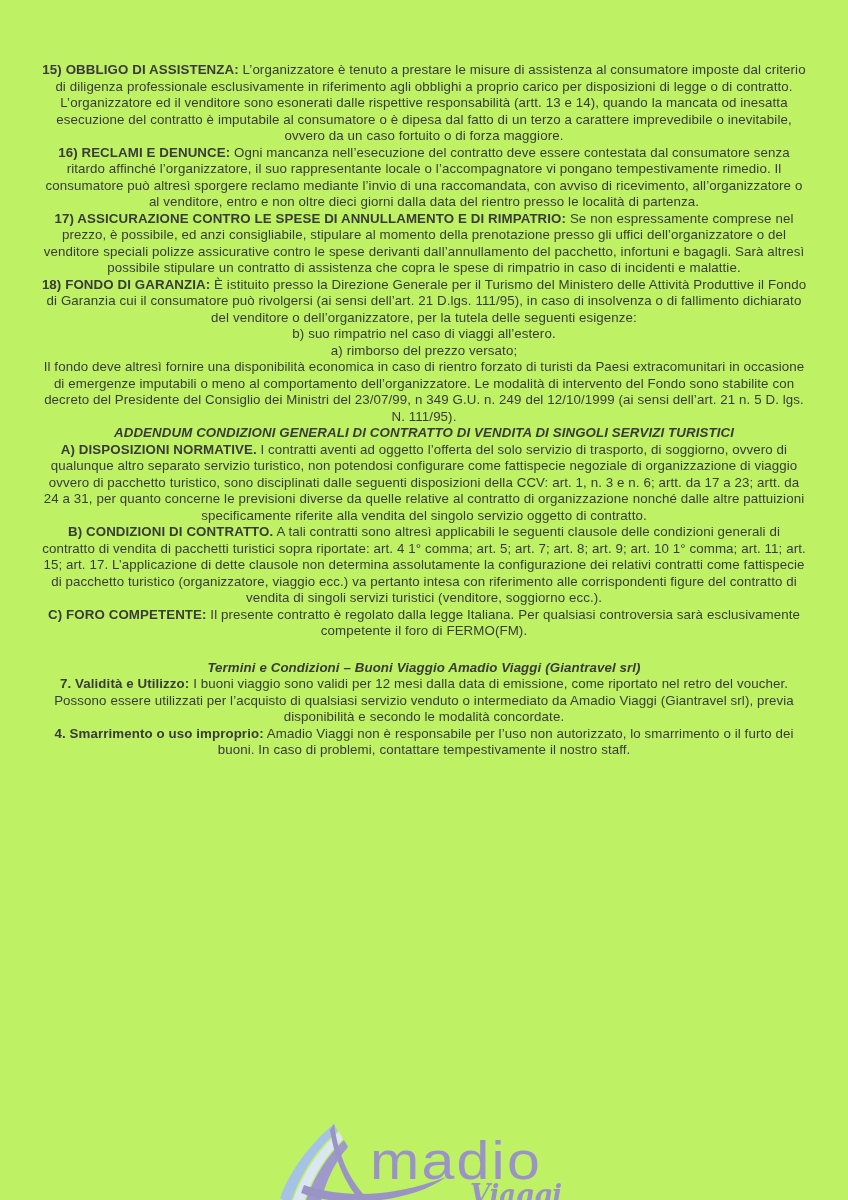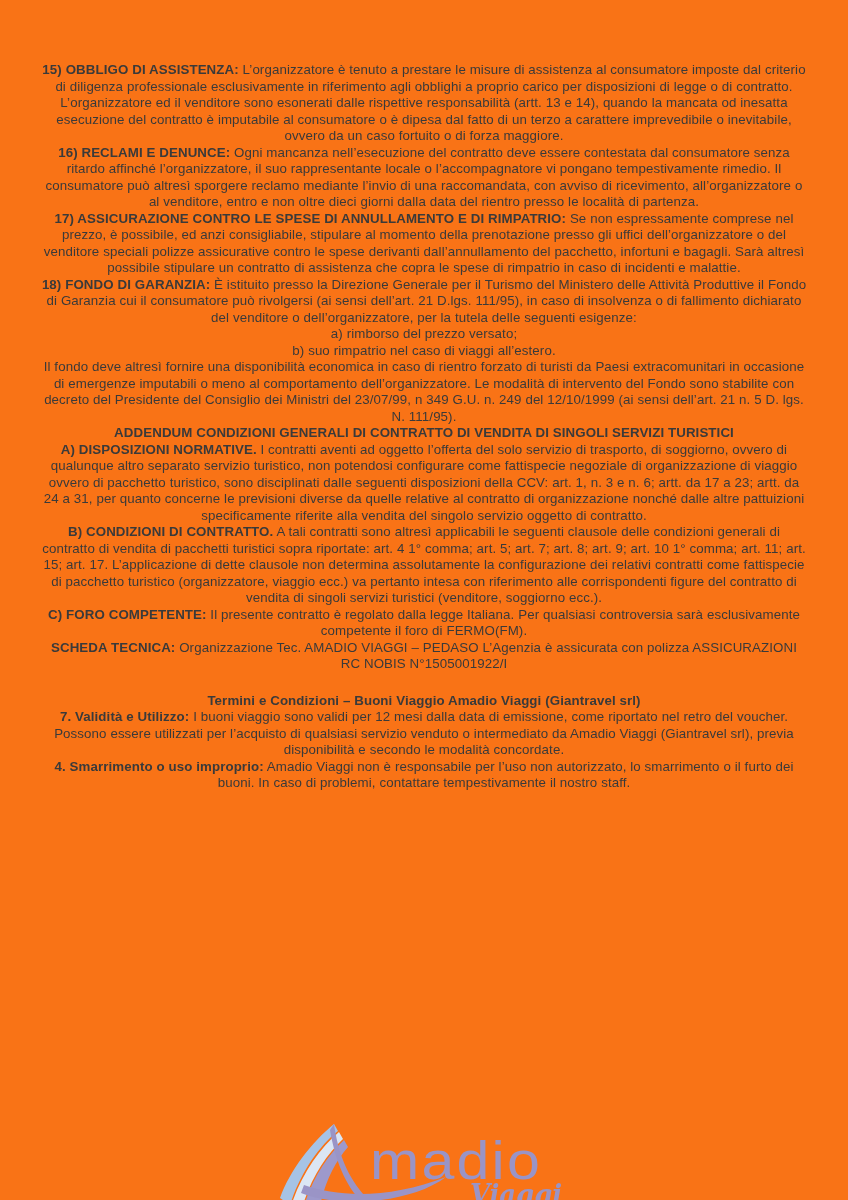--- a/index.html
+++ b/index.html
@@ -1,64 +1,63 @@
 <!DOCTYPE html>
 <html style="--text-color: #3a3a3a;"><head>
 <meta charset="utf-8">
 <style>
   html,body{margin:0;padding:0;background:#ffffff;}
   .page{
     position:relative;
     width:848px;height:1200px;
     margin:0 auto;
-    background:#f97316;
+    background:#bef264;
     overflow:hidden;
     font-family:"Liberation Sans",sans-serif;
     color:var(--text-color,#3a3a3a);
   }
   .content{
     position:absolute;
     top:62px;left:41px;width:766px;
   }
   .block{
     margin:0;
     text-align:center;
     font-size:13.3px;
     line-height:16.5px;
     letter-spacing:0.1px;
   }
   .b{font-weight:700;}
-  .heading{font-weight:700;}
+  .heading{font-weight:700;font-style:italic;}
   .gap-top{margin-top:20px;text-align:center;}
   .logo{
     position:absolute;
     top:1122px;left:50%;
     transform:translateX(-50%);
     width:292px;height:102px;
   }
   .logo svg{display:block;width:100%;height:100%;}
 </style>
 </head>
 <body>
 
 <div class="page">
 
   <div class="content">
       <p class="block"><span class="b">15) OBBLIGO DI ASSISTENZA:</span><span> L’organizzatore è tenuto a prestare le misure di assistenza al consumatore imposte dal criterio di diligenza professionale esclusivamente in riferimento agli obblighi a proprio carico per disposizioni di legge o di contratto. L’organizzatore ed il venditore sono esonerati dalle rispettive responsabilità (artt. 13 e 14), quando la mancata od inesatta esecuzione del contratto è imputabile al consumatore o è dipesa dal fatto di un terzo a carattere imprevedibile o inevitabile, ovvero da un caso fortuito o di forza maggiore.</span></p>
       <p class="block"><span class="b">16) RECLAMI E DENUNCE:</span><span> Ogni mancanza nell’esecuzione del contratto deve essere contestata dal consumatore senza ritardo affinché l’organizzatore, il suo rappresentante locale o l’accompagnatore vi pongano tempestivamente rimedio. Il consumatore può altresì sporgere reclamo mediante l’invio di una raccomandata, con avviso di ricevimento, all’organizzatore o al venditore, entro e non oltre dieci giorni dalla data del rientro presso le località di partenza.</span></p>
       <p class="block"><span class="b">17) ASSICURAZIONE CONTRO LE SPESE DI ANNULLAMENTO E DI RIMPATRIO:</span><span> Se non espressamente comprese nel prezzo, è possibile, ed anzi consigliabile, stipulare al momento della prenotazione presso gli uffici dell’organizzatore o del venditore speciali polizze assicurative contro le spese derivanti dall’annullamento del pacchetto, infortuni e bagagli. Sarà altresì possibile stipulare un contratto di assistenza che copra le spese di rimpatrio in caso di incidenti e malattie.</span></p>
       <p class="block"><span class="b">18) FONDO DI GARANZIA:</span><span> È istituito presso la Direzione Generale per il Turismo del Ministero delle Attività Produttive il Fondo di Garanzia cui il consumatore può rivolgersi (ai sensi dell’art. 21 D.lgs. 111/95), in caso di insolvenza o di fallimento dichiarato del venditore o dell’organizzatore, per la tutela delle seguenti esigenze:</span></p>
+      <p class="block"><span>b) suo rimpatrio nel caso di viaggi all’estero.</span></p>
       <p class="block"><span>a) rimborso del prezzo versato;</span></p>
-      <p class="block"><span>b) suo rimpatrio nel caso di viaggi all’estero.</span></p>
       <p class="block"><span>Il fondo deve altresì fornire una disponibilità economica in caso di rientro forzato di turisti da Paesi extracomunitari in occasione di emergenze imputabili o meno al comportamento dell’organizzatore. Le modalità di intervento del Fondo sono stabilite con decreto del Presidente del Consiglio dei Ministri del 23/07/99, n 349 G.U. n. 249 del 12/10/1999 (ai sensi dell’art. 21 n. 5 D. lgs. N. 111/95).</span></p>
       <p class="block heading"><span class="b">ADDENDUM CONDIZIONI GENERALI DI CONTRATTO DI VENDITA DI SINGOLI SERVIZI TURISTICI</span></p>
       <p class="block"><span class="b">A) DISPOSIZIONI NORMATIVE.</span><span> I contratti aventi ad oggetto l’offerta del solo servizio di trasporto, di soggiorno, ovvero di qualunque altro separato servizio turistico, non potendosi configurare come fattispecie negoziale di organizzazione di viaggio ovvero di pacchetto turistico, sono disciplinati dalle seguenti disposizioni della CCV: art. 1, n. 3 e n. 6; artt. da 17 a 23; artt. da 24 a 31, per quanto concerne le previsioni diverse da quelle relative al contratto di organizzazione nonché dalle altre pattuizioni specificamente riferite alla vendita del singolo servizio oggetto di contratto.</span></p>
       <p class="block"><span class="b">B) CONDIZIONI DI CONTRATTO.</span><span> A tali contratti sono altresì applicabili le seguenti clausole delle condizioni generali di contratto di vendita di pacchetti turistici sopra riportate: art. 4 1° comma; art. 5; art. 7; art. 8; art. 9; art. 10 1° comma; art. 11; art. 15; art. 17. L’applicazione di dette clausole non determina assolutamente la configurazione dei relativi contratti come fattispecie di pacchetto turistico (organizzatore, viaggio ecc.) va pertanto intesa con riferimento alle corrispondenti figure del contratto di vendita di singoli servizi turistici (venditore, soggiorno ecc.).</span></p>
       <p class="block"><span class="b">C) FORO COMPETENTE:</span><span> Il presente contratto è regolato dalla legge Italiana. Per qualsiasi controversia sarà esclusivamente competente il foro di FERMO(FM).</span></p>
-      <p class="block"><span class="b">SCHEDA TECNICA:</span><span> Organizzazione Tec. AMADIO VIAGGI – PEDASO L’Agenzia è assicurata con polizza ASSICURAZIONI RC NOBIS N°1505001922/I</span></p>
       <p class="block heading gap-top"><span class="b">Termini e Condizioni – Buoni Viaggio Amadio Viaggi (Giantravel srl)</span></p>
       <p class="block"><span class="b">7. Validità e Utilizzo:</span><span> I buoni viaggio sono validi per 12 mesi dalla data di emissione, come riportato nel retro del voucher. Possono essere utilizzati per l’acquisto di qualsiasi servizio venduto o intermediato da Amadio Viaggi (Giantravel srl), previa disponibilità e secondo le modalità concordate.</span></p>
       <p class="block"><span class="b">4. Smarrimento o uso improprio:</span><span> Amadio Viaggi non è responsabile per l’uso non autorizzato, lo smarrimento o il furto dei buoni. In caso di problemi, contattare tempestivamente il nostro staff.</span></p>
     </div>
 
   <div class="logo">
     <svg viewBox="0 0 292 102" xmlns="http://www.w3.org/2000/svg">
 
       <g>
         <path d="M56,2 C34,20 12,48 2,76 L12,83 C22,52 40,25 60,9 Z" fill="#a6c3e5"></path>

